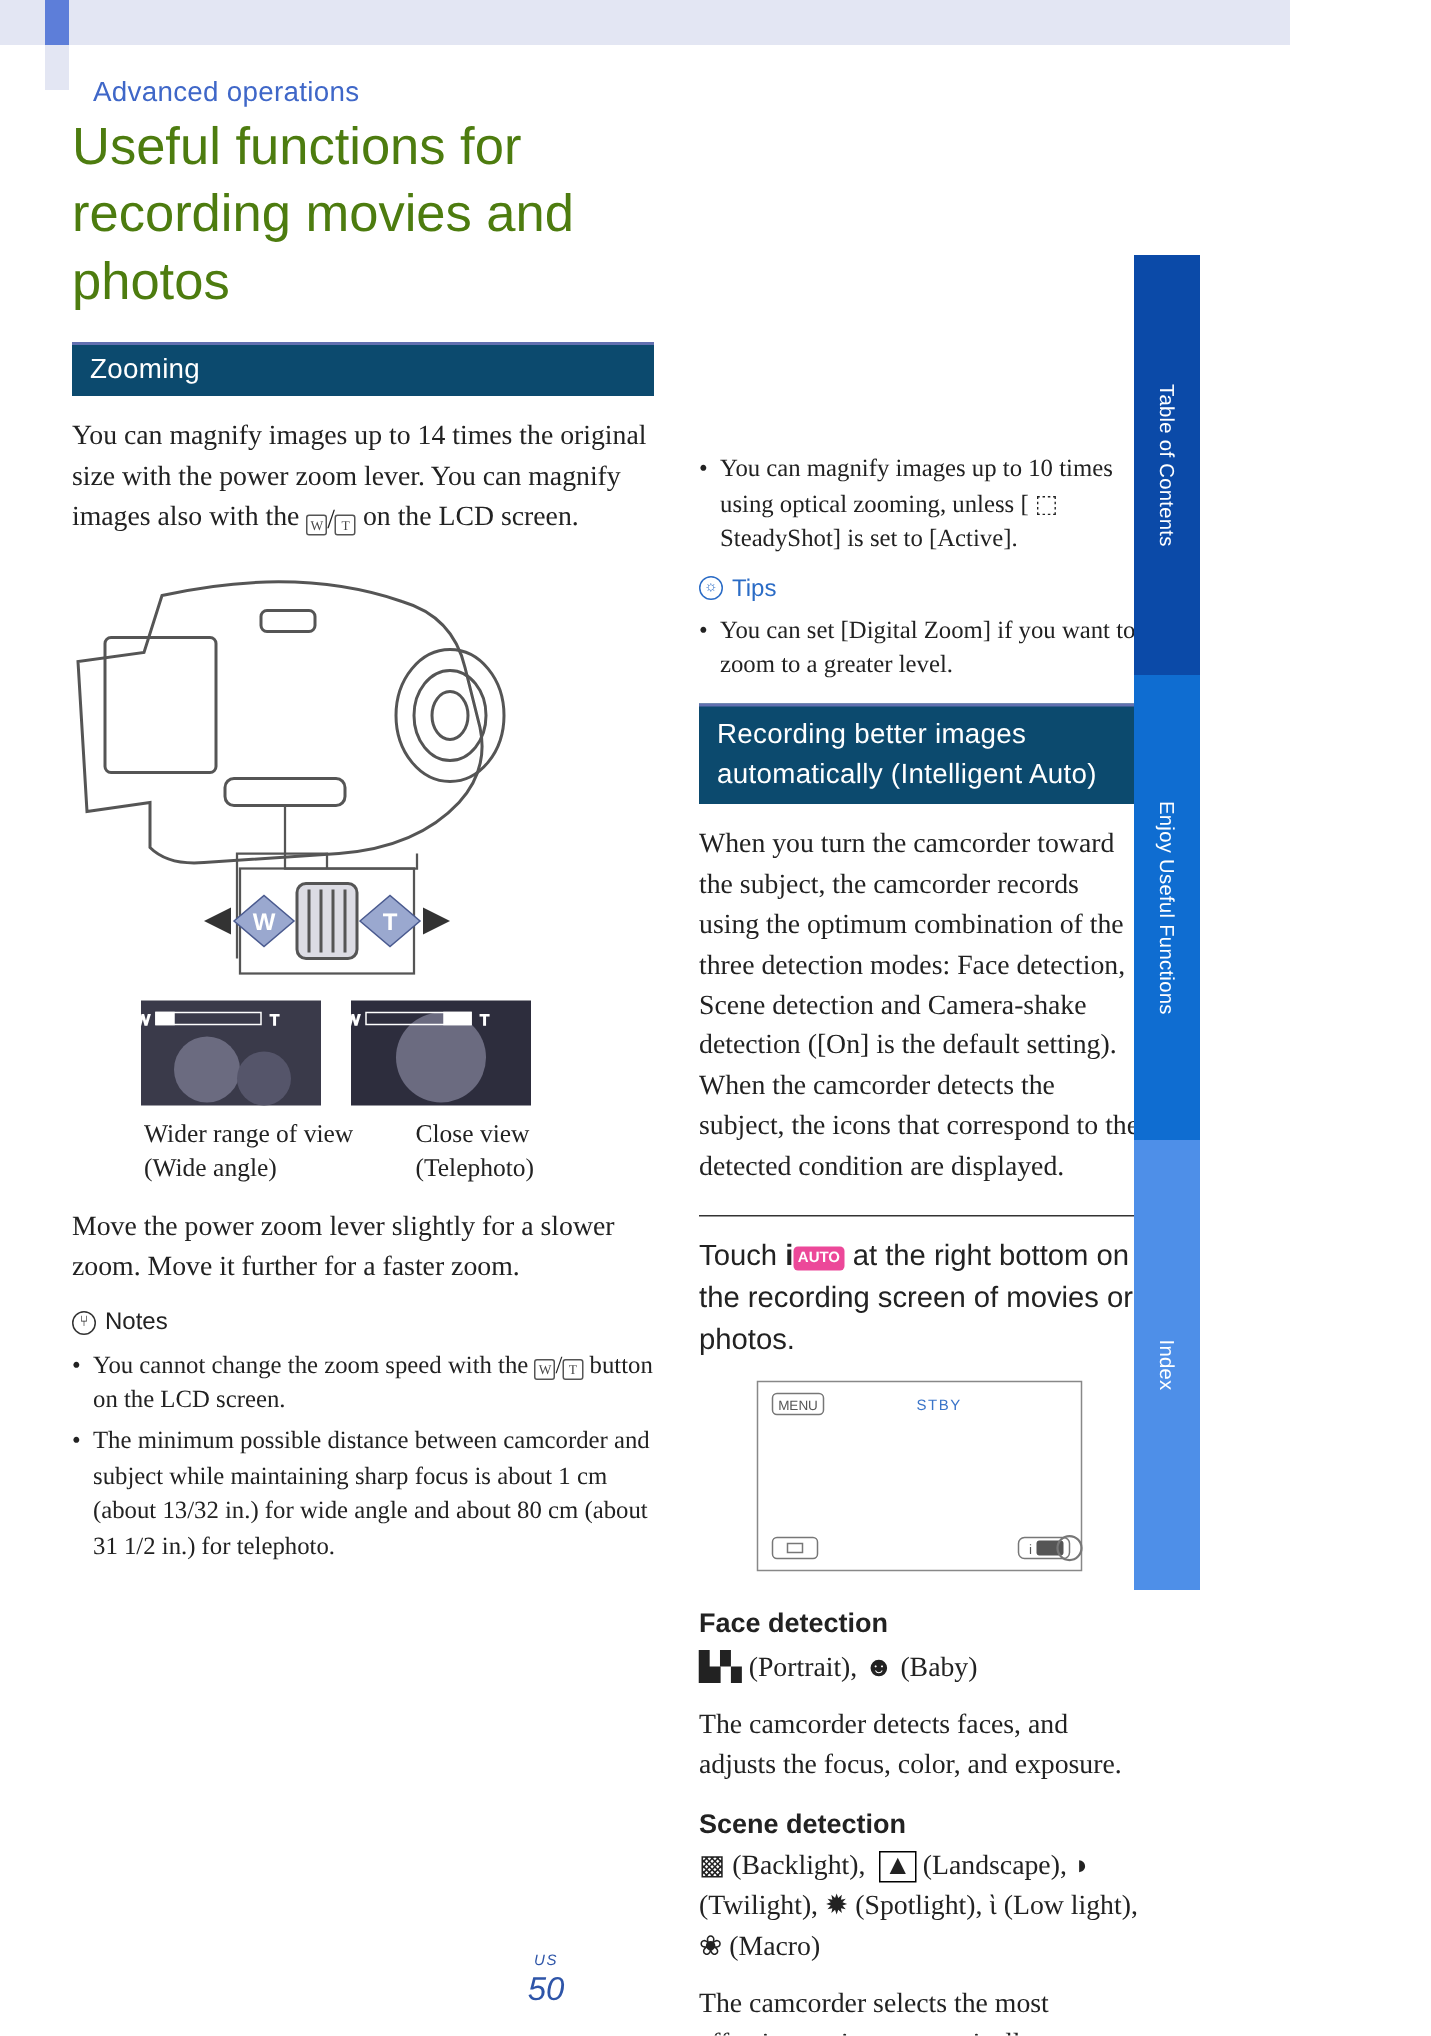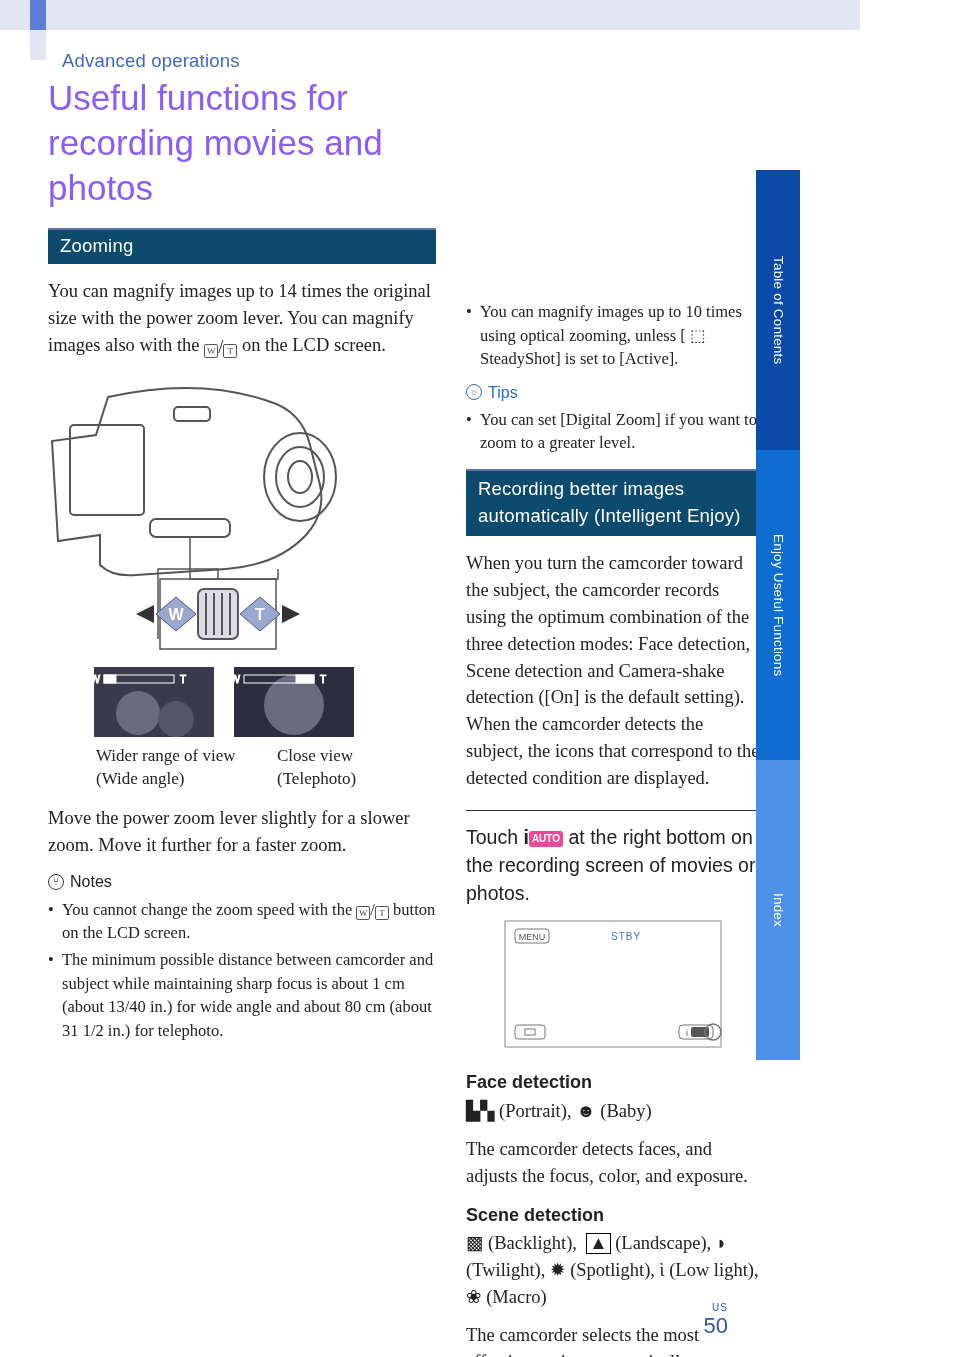--- a/index.html
+++ b/index.html
@@ -4,21 +4,21 @@
 <style>
   * { box-sizing: border-box; margin: 0; padding: 0; }
   html, body { width: 954px; height: 1357px; background: #ffffff; font-family: "Times New Roman", Georgia, serif; color: #222; }
   .page { position: relative; width: 800px; height: 1357px; padding: 34px 40px 0 48px; }
 
   .header-stripe { position: absolute; left: 0; top: 0; height: 30px; width: 860px; background: #e3e6f3; }
   .header-accent { position: absolute; left: 30px; top: 0; width: 16px; height: 30px; background: #5d7ed9; }
   .header-below { position: absolute; left: 30px; top: 30px; width: 16px; height: 30px; background: #e3e6f3; }
 
   .section-label { position: relative; margin-top: 16px; margin-left: 14px; color: #3f67c8; font-family: "Segoe UI", Arial, sans-serif; font-size: 18.5px; letter-spacing: .2px; }
-  .title { margin-top: 4px; margin-left: 0; font-family: "Segoe UI Light", "Segoe UI", Arial, sans-serif; font-weight: 300; font-size: 35px; line-height: 1.28; color: #8b5cf6; max-width: 380px; }
+  .title { margin-top: 4px; margin-left: 0; font-family: "Segoe UI Light", "Segoe UI", Arial, sans-serif; font-weight: 300; font-size: 35px; line-height: 1.28; color: #4d7c0f; max-width: 380px; }
 
   .columns { display: flex; gap: 30px; margin-top: 18px; }
   .col { width: 388px; }
   .col.right { margin-top: 72px; }
 
   .sec-h { color: #ffffff; background: #0c4a6e; font-family: "Segoe UI", Arial, sans-serif; font-size: 18.5px; font-weight: 400; padding: 5px 12px 7px; letter-spacing: .2px; margin-bottom: 14px; border-top: 2px solid #6270b0; }
   .body { font-size: 18.5px; line-height: 1.45; color: #222; }
   .body p { margin-bottom: 12px; }
   .inline-ico { display: inline-block; vertical-align: -2px; }
   .tiny-box { display:inline-block; width:14px; height:14px; border:1px solid #555; border-radius:2px; font-size:9px; line-height:12px; text-align:center; vertical-align:-1px; color:#444;}
@@ -43,21 +43,21 @@
 
   .subh { font-family: "Segoe UI", Arial, sans-serif; font-weight: 700; font-size: 18px; margin-top: 10px; margin-bottom: 2px; }
 
   
   .tabs { position:absolute; right:0; top:170px; width:44px; }
   .tab { width:44px; color:#fff; font-family:"Segoe UI",Arial,sans-serif; font-size:13.5px; writing-mode: vertical-rl; display:flex; align-items:center; justify-content:center; padding:22px 0; letter-spacing:.2px; }
   .t1 { background:#0b4aa8; height:280px; }
   .t2 { background:#0f6dd1; height:310px; }
   .t3 { background:#4e8fe8; height:300px; }
 
-  .page-num { position:absolute; left:0; right:72px; bottom:18px; text-align:right; }
+  .page-num { position:absolute; left:0; right:72px; bottom:18px; text-align:center;font-style:italic; }
   .page-num .us { display:block; font-size:10px; letter-spacing:1px; color:#2e55a8; font-family:Arial,sans-serif; }
   .page-num .n { font-family:"Segoe UI",Arial,sans-serif; font-size:22px; color:#2e55a8; }
 </style>
 </head>
 <body>
 <div class="page">
 
 <div class="header-stripe"></div>
 <div class="header-accent"></div>
 <div class="header-below"></div>
@@ -146,40 +146,40 @@
       </div>
 
       <p>Move the power zoom lever slightly for a slower zoom. Move it further for a faster zoom.</p>
 
       <div class="notes-h">
         <span class="ring">⑂</span>
         <span>Notes</span>
       </div>
       <ul class="bul">
         <li>You cannot change the zoom speed with the <span class="tiny-box">W</span>/<span class="tiny-box">T</span> button on the LCD screen.</li>
-        <li>The minimum possible distance between camcorder and subject while maintaining sharp focus is about 1 cm (about 13/40 in.) for wide angle and about 80 cm (about 31 1/2 in.) for telephoto.</li>
+        <li>The minimum possible distance between camcorder and subject while maintaining sharp focus is about 1 cm (about 13/32 in.) for wide angle and about 80 cm (about 31 1/2 in.) for telephoto.</li>
       </ul>
     </div>
   </div>
 
   <div class="col right">
     <div class="body">
       <ul class="bul">
         <li>You can magnify images up to 10 times using optical zooming, unless [ ⬚ SteadyShot] is set to [Active].</li>
       </ul>
 
       <div class="tips-h">
         <span class="ring">☼</span>
         <span>Tips</span>
       </div>
       <ul class="bul">
         <li>You can set [Digital Zoom] if you want to zoom to a greater level.</li>
       </ul>
 
-      <div class="sec-h" style="margin-top:14px">Recording better images automatically (Intelligent Enjoy)</div>
+      <div class="sec-h" style="margin-top:14px">Recording better images automatically (Intelligent Auto)</div>
       <p>When you turn the camcorder toward the subject, the camcorder records using the optimum combination of the three detection modes: Face detection, Scene detection and Camera-shake detection ([On] is the default setting). When the camcorder detects the subject, the icons that correspond to the detected condition are displayed.</p>
 
       <div class="touch-line"></div>
       <p class="touch">
         <span>Touch </span>
         <span style="font-family:Arial;font-weight:bold;">i</span><span style="display:inline-block;background:#ec4899;color:#fff;border-radius:3px;font-size:10px;font-family:Arial;font-weight:bold;padding:1px 3px;vertical-align:2px;">AUTO</span>
         <span> at the right bottom on the recording screen of movies or photos.</span>
       </p>
 
       <div class="lcd">

